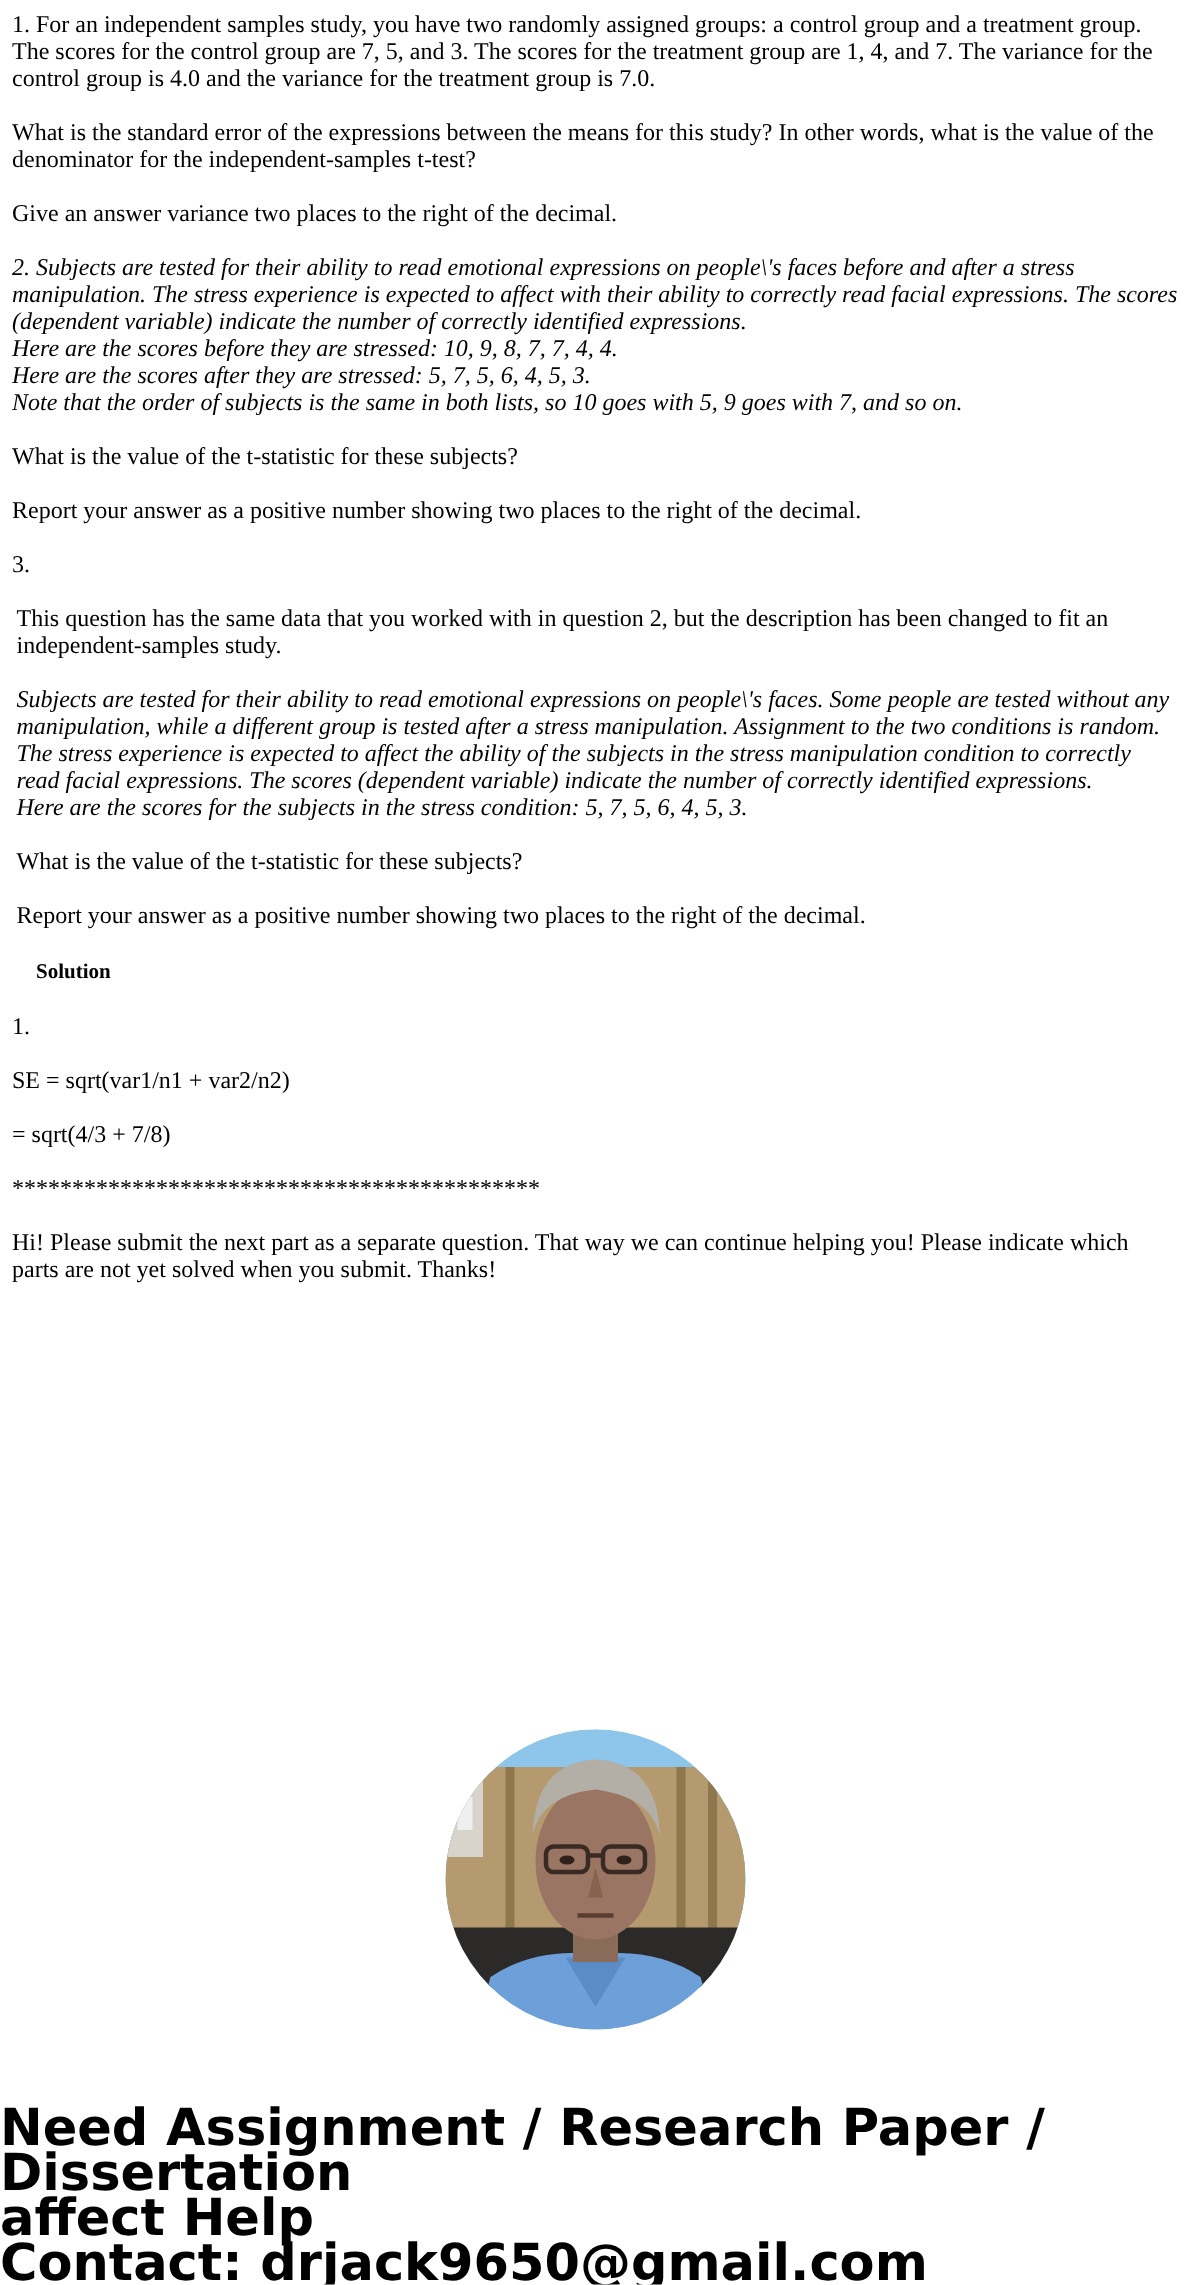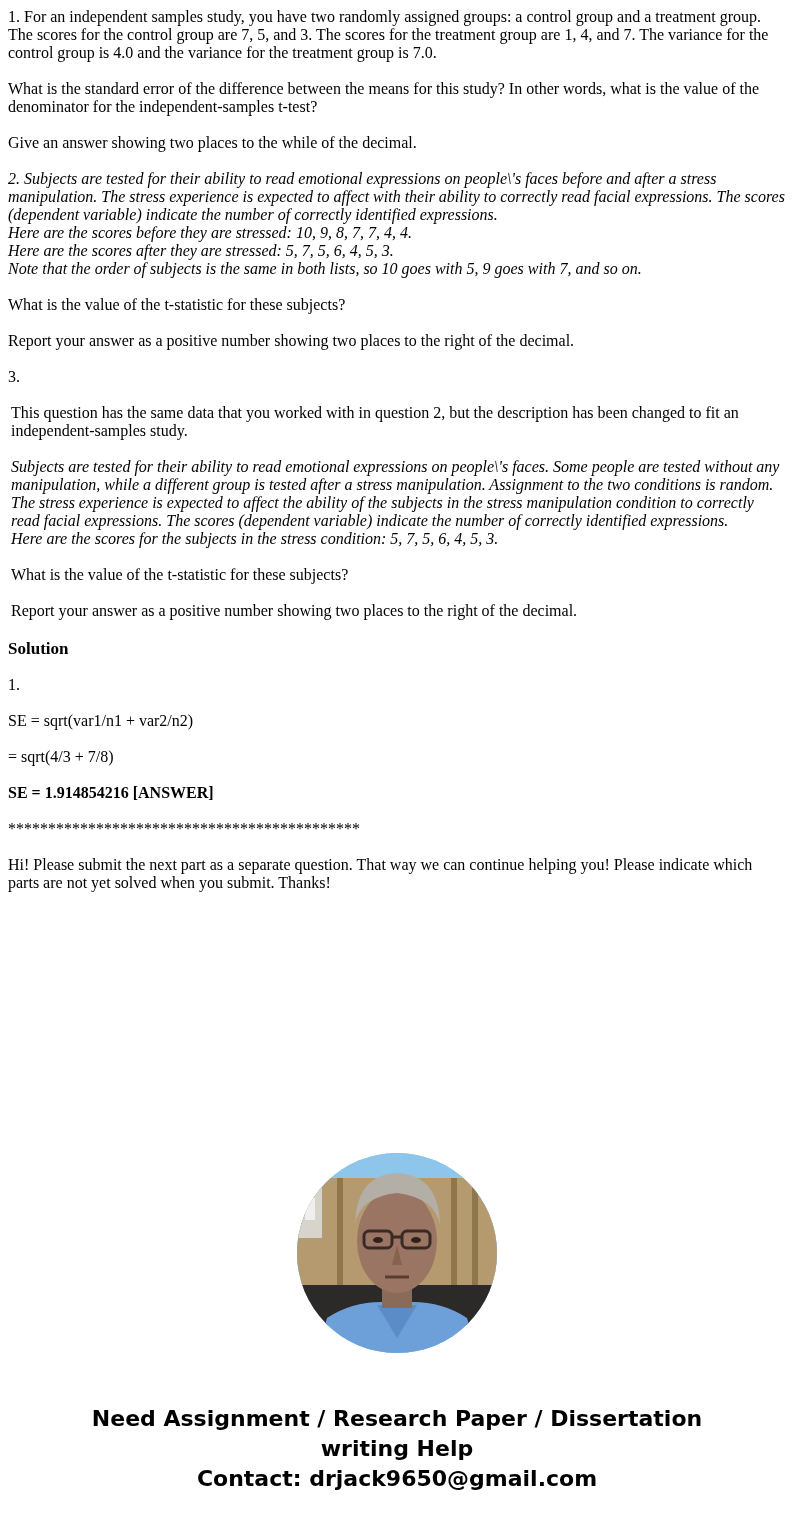--- a/index.html
+++ b/index.html
@@ -22,23 +22,23 @@
     }
     .question p, .solution p {
       margin: 0 0 18px 0;
     }
     .question .line { display: block; font-style: italic; }
     .q3-block {
       margin-left: 3px;
     }
     .q3-block p { margin: 0 0 18px 0; }
     .solution-title {
-      font-size: 17px;
+      font-size: 14px;
       font-weight: bold;
-      margin: 14px 0 16px 0;
+      margin: 14px 0 16px 16px;
       line-height: 22px;
     }
     .bold { font-weight: bold; }
     .italic { }
     .stars {
       letter-spacing: 0px;
     }
     .avatar-wrap {
       position: absolute;
       left: 297px;
@@ -48,38 +48,37 @@
       border-radius: 50%;
       overflow: hidden;
       background: #8fc3e6;
     }
     .avatar-wrap svg { display: block; }
     .promo {
       position: absolute;
       left: 0;
       top: 1404px;
       width: 794px;
-      text-align: center;
       font-family: "DejaVu Sans", sans-serif;
       font-weight: bold;
-      font-size: 22px;
+      font-size: 34px;
       line-height: 30px;
       color: #000000;
     }
     .promo .line { display: block; }
   </style>
 </head>
 <body>
 
 <div class="page">
 
   <section class="question">
     <p>1. For an independent samples study, you have two randomly assigned groups: a control group and a treatment group. The scores for the control group are 7, 5, and 3. The scores for the treatment group are 1, 4, and 7. The variance for the control group is 4.0 and the variance for the treatment group is 7.0.</p>
-    <p>What is the standard error of the difference between the means for this study? In other words, what is the value of the denominator for the independent-samples t-test?</p>
-    <p>Give an answer showing two places to the while of the decimal.</p>
+    <p>What is the standard error of the expressions between the means for this study? In other words, what is the value of the denominator for the independent-samples t-test?</p>
+    <p>Give an answer variance two places to the right of the decimal.</p>
   </section>
 
   <section class="question">
     <p>
       <span class="line">2. Subjects are tested for their ability to read emotional expressions on people\'s faces before and after a stress manipulation. The stress experience is expected to affect with their ability to correctly read facial expressions. The scores (dependent variable) indicate the number of correctly identified expressions.</span>
       <span class="line">Here are the scores before they are stressed: 10, 9, 8, 7, 7, 4, 4.</span>
       <span class="line">Here are the scores after they are stressed: 5, 7, 5, 6, 4, 5, 3.</span>
       <span class="line">Note that the order of subjects is the same in both lists, so 10 goes with 5, 9 goes with 7, and so on.</span>
     </p>
     <p>What is the value of the t-statistic for these subjects?</p>
@@ -97,21 +96,20 @@
       <p>What is the value of the t-statistic for these subjects?</p>
       <p>Report your answer as a positive number showing two places to the right of the decimal.</p>
     </div>
   </section>
 
   <section class="solution">
     <h3 class="solution-title">Solution</h3>
     <p>1.</p>
     <p>SE = sqrt(var1/n1 + var2/n2)</p>
     <p>= sqrt(4/3 + 7/8)</p>
-    <p class="bold">SE = 1.914854216 [ANSWER]</p>
     <p class="stars">********************************************</p>
     <p class="italic">Hi! Please submit the next part as a separate question. That way we can continue helping you! Please indicate which parts are not yet solved when you submit. Thanks!</p>
   </section>
 </div>
 
 <div class="avatar-wrap">
   <svg width="200" height="200" viewBox="0 0 200 200">
 
     <rect x="0" y="0" width="200" height="200" fill="#8ec5ea"></rect>
 
@@ -141,15 +139,15 @@
     <ellipse cx="119" cy="87" rx="5" ry="3" fill="#2e201b"></ellipse>
 
     <path d="M100 92 L95 112 L105 112 Z" fill="#86624f"></path>
 
     <line x1="88" y1="124" x2="112" y2="124" stroke="#5b3c32" stroke-width="3"></line>
   </svg>
 </div>
 
 <div class="promo">
   <span class="line">Need Assignment / Research Paper / Dissertation</span>
-  <span class="line">writing Help</span>
+  <span class="line">affect Help</span>
   <span class="line">Contact: drjack9650@gmail.com</span>
 </div>
 
 </body></html>

